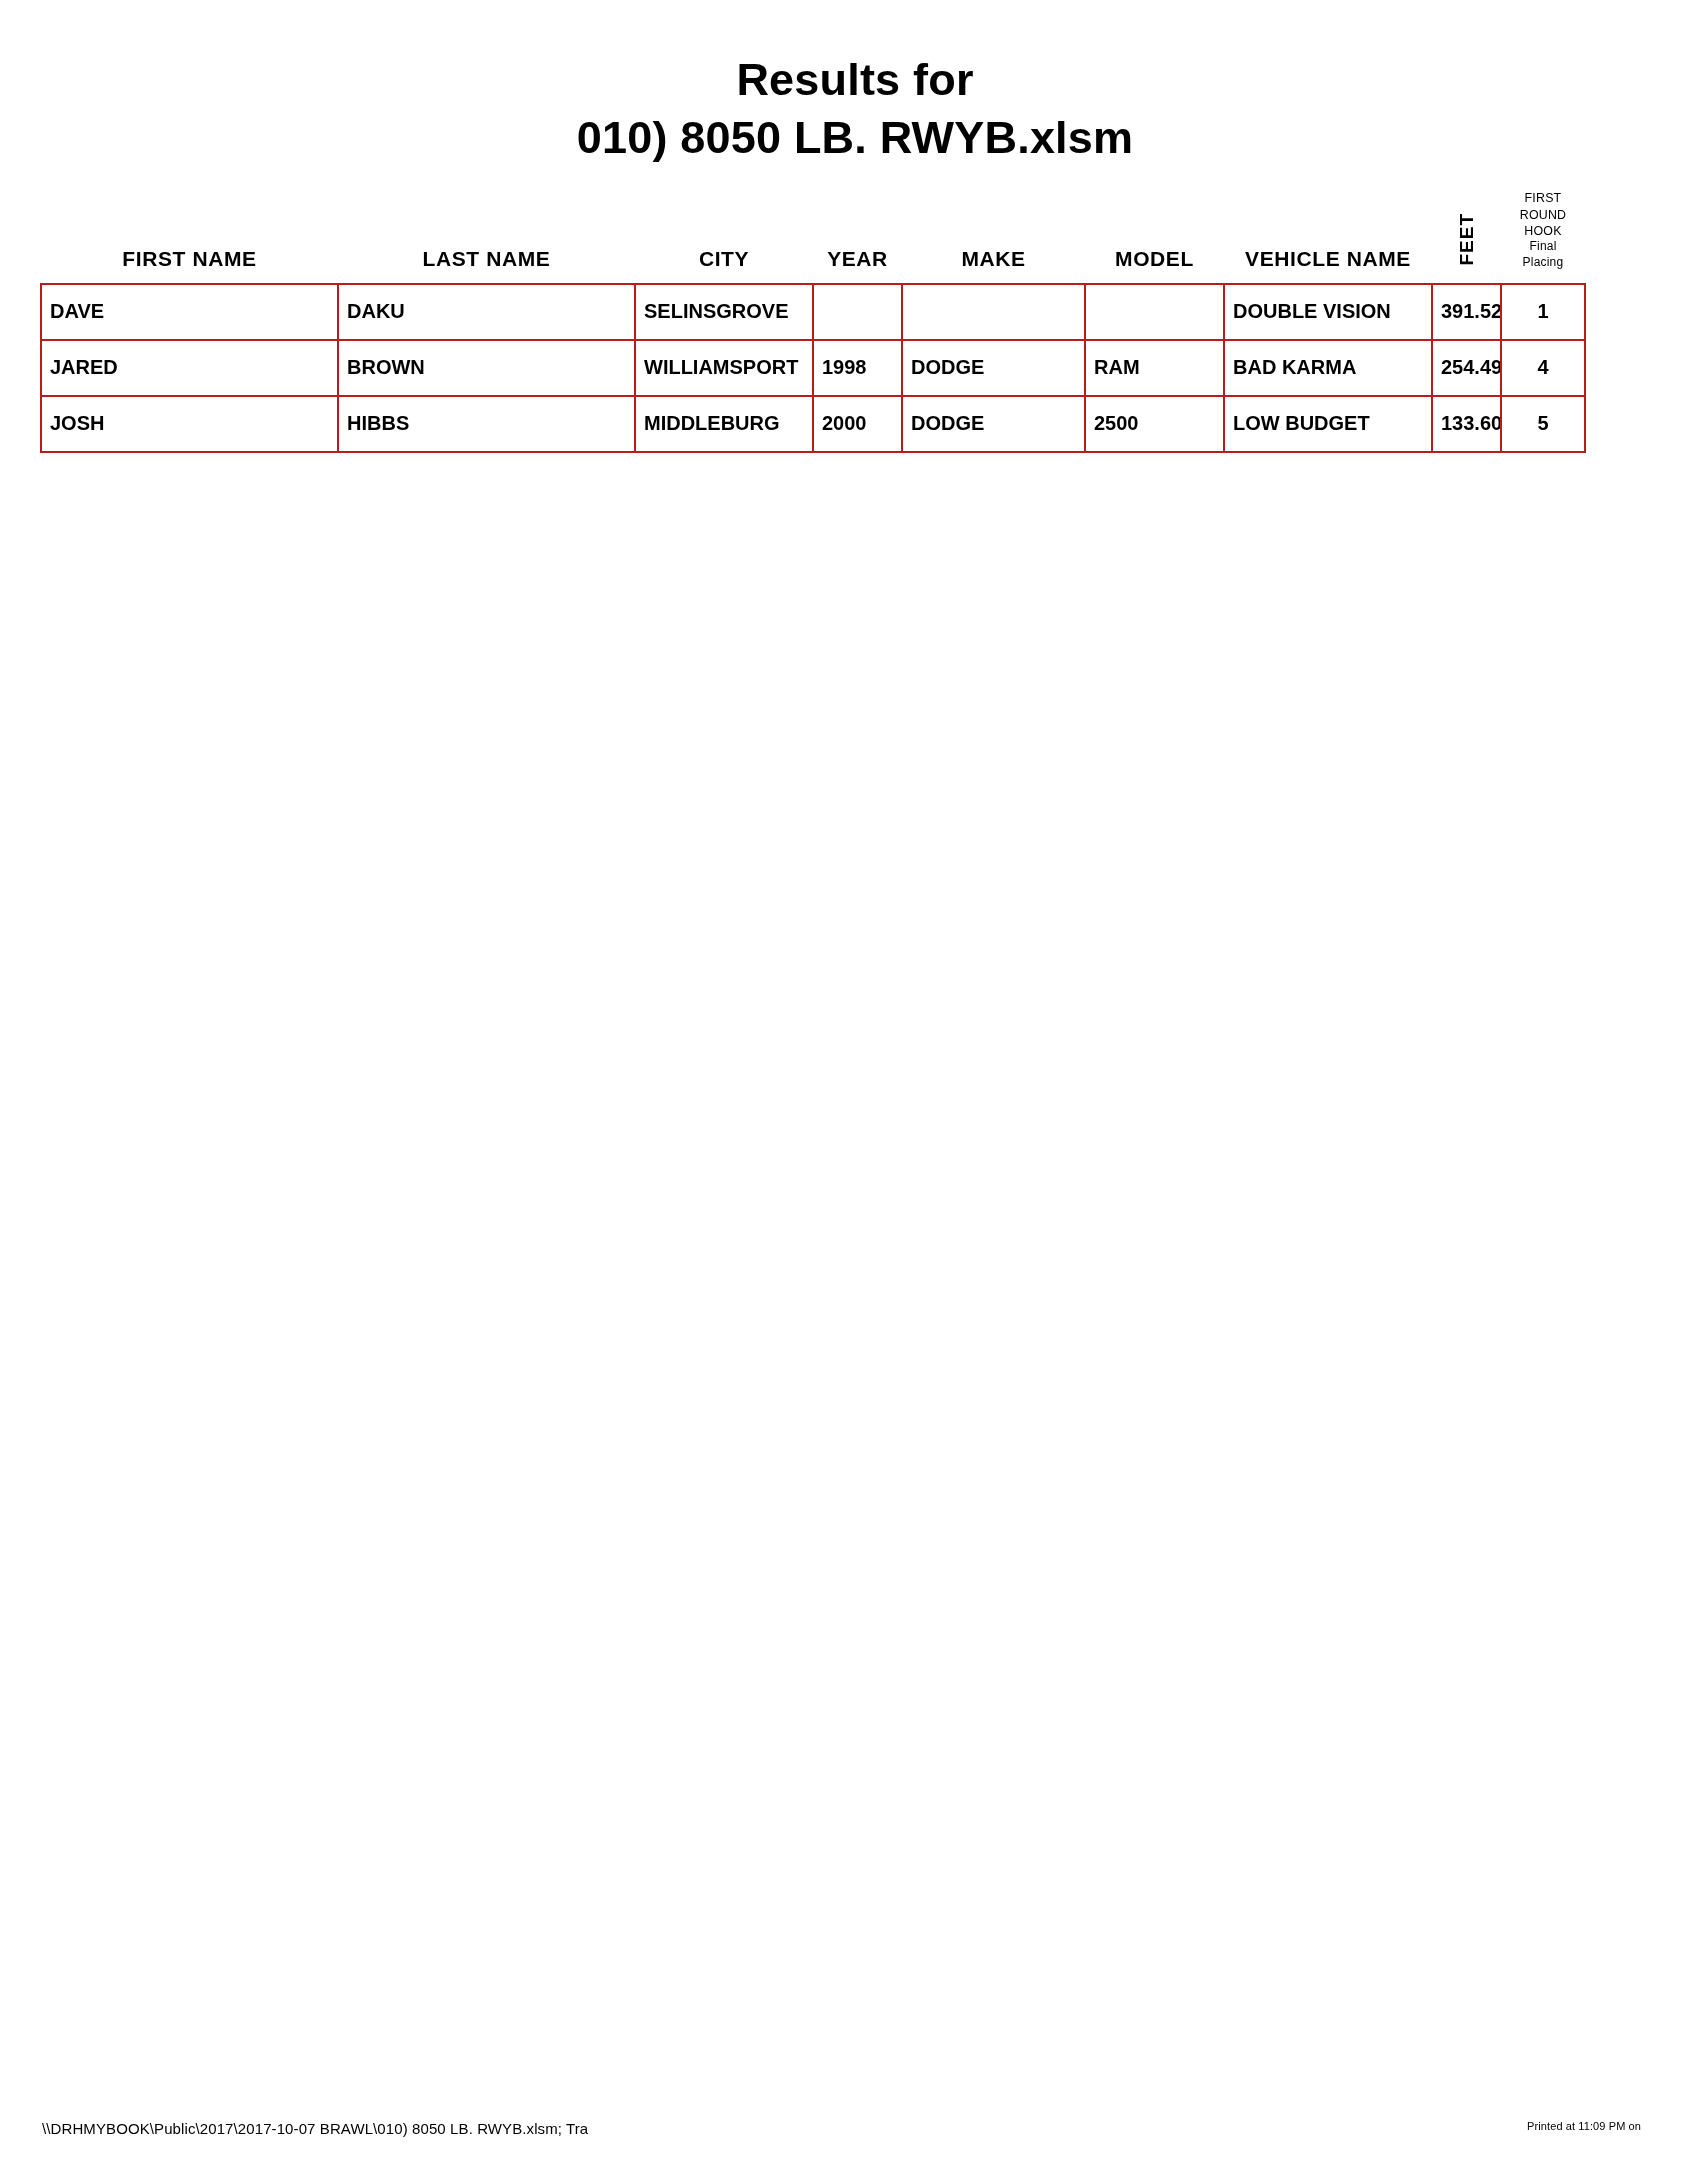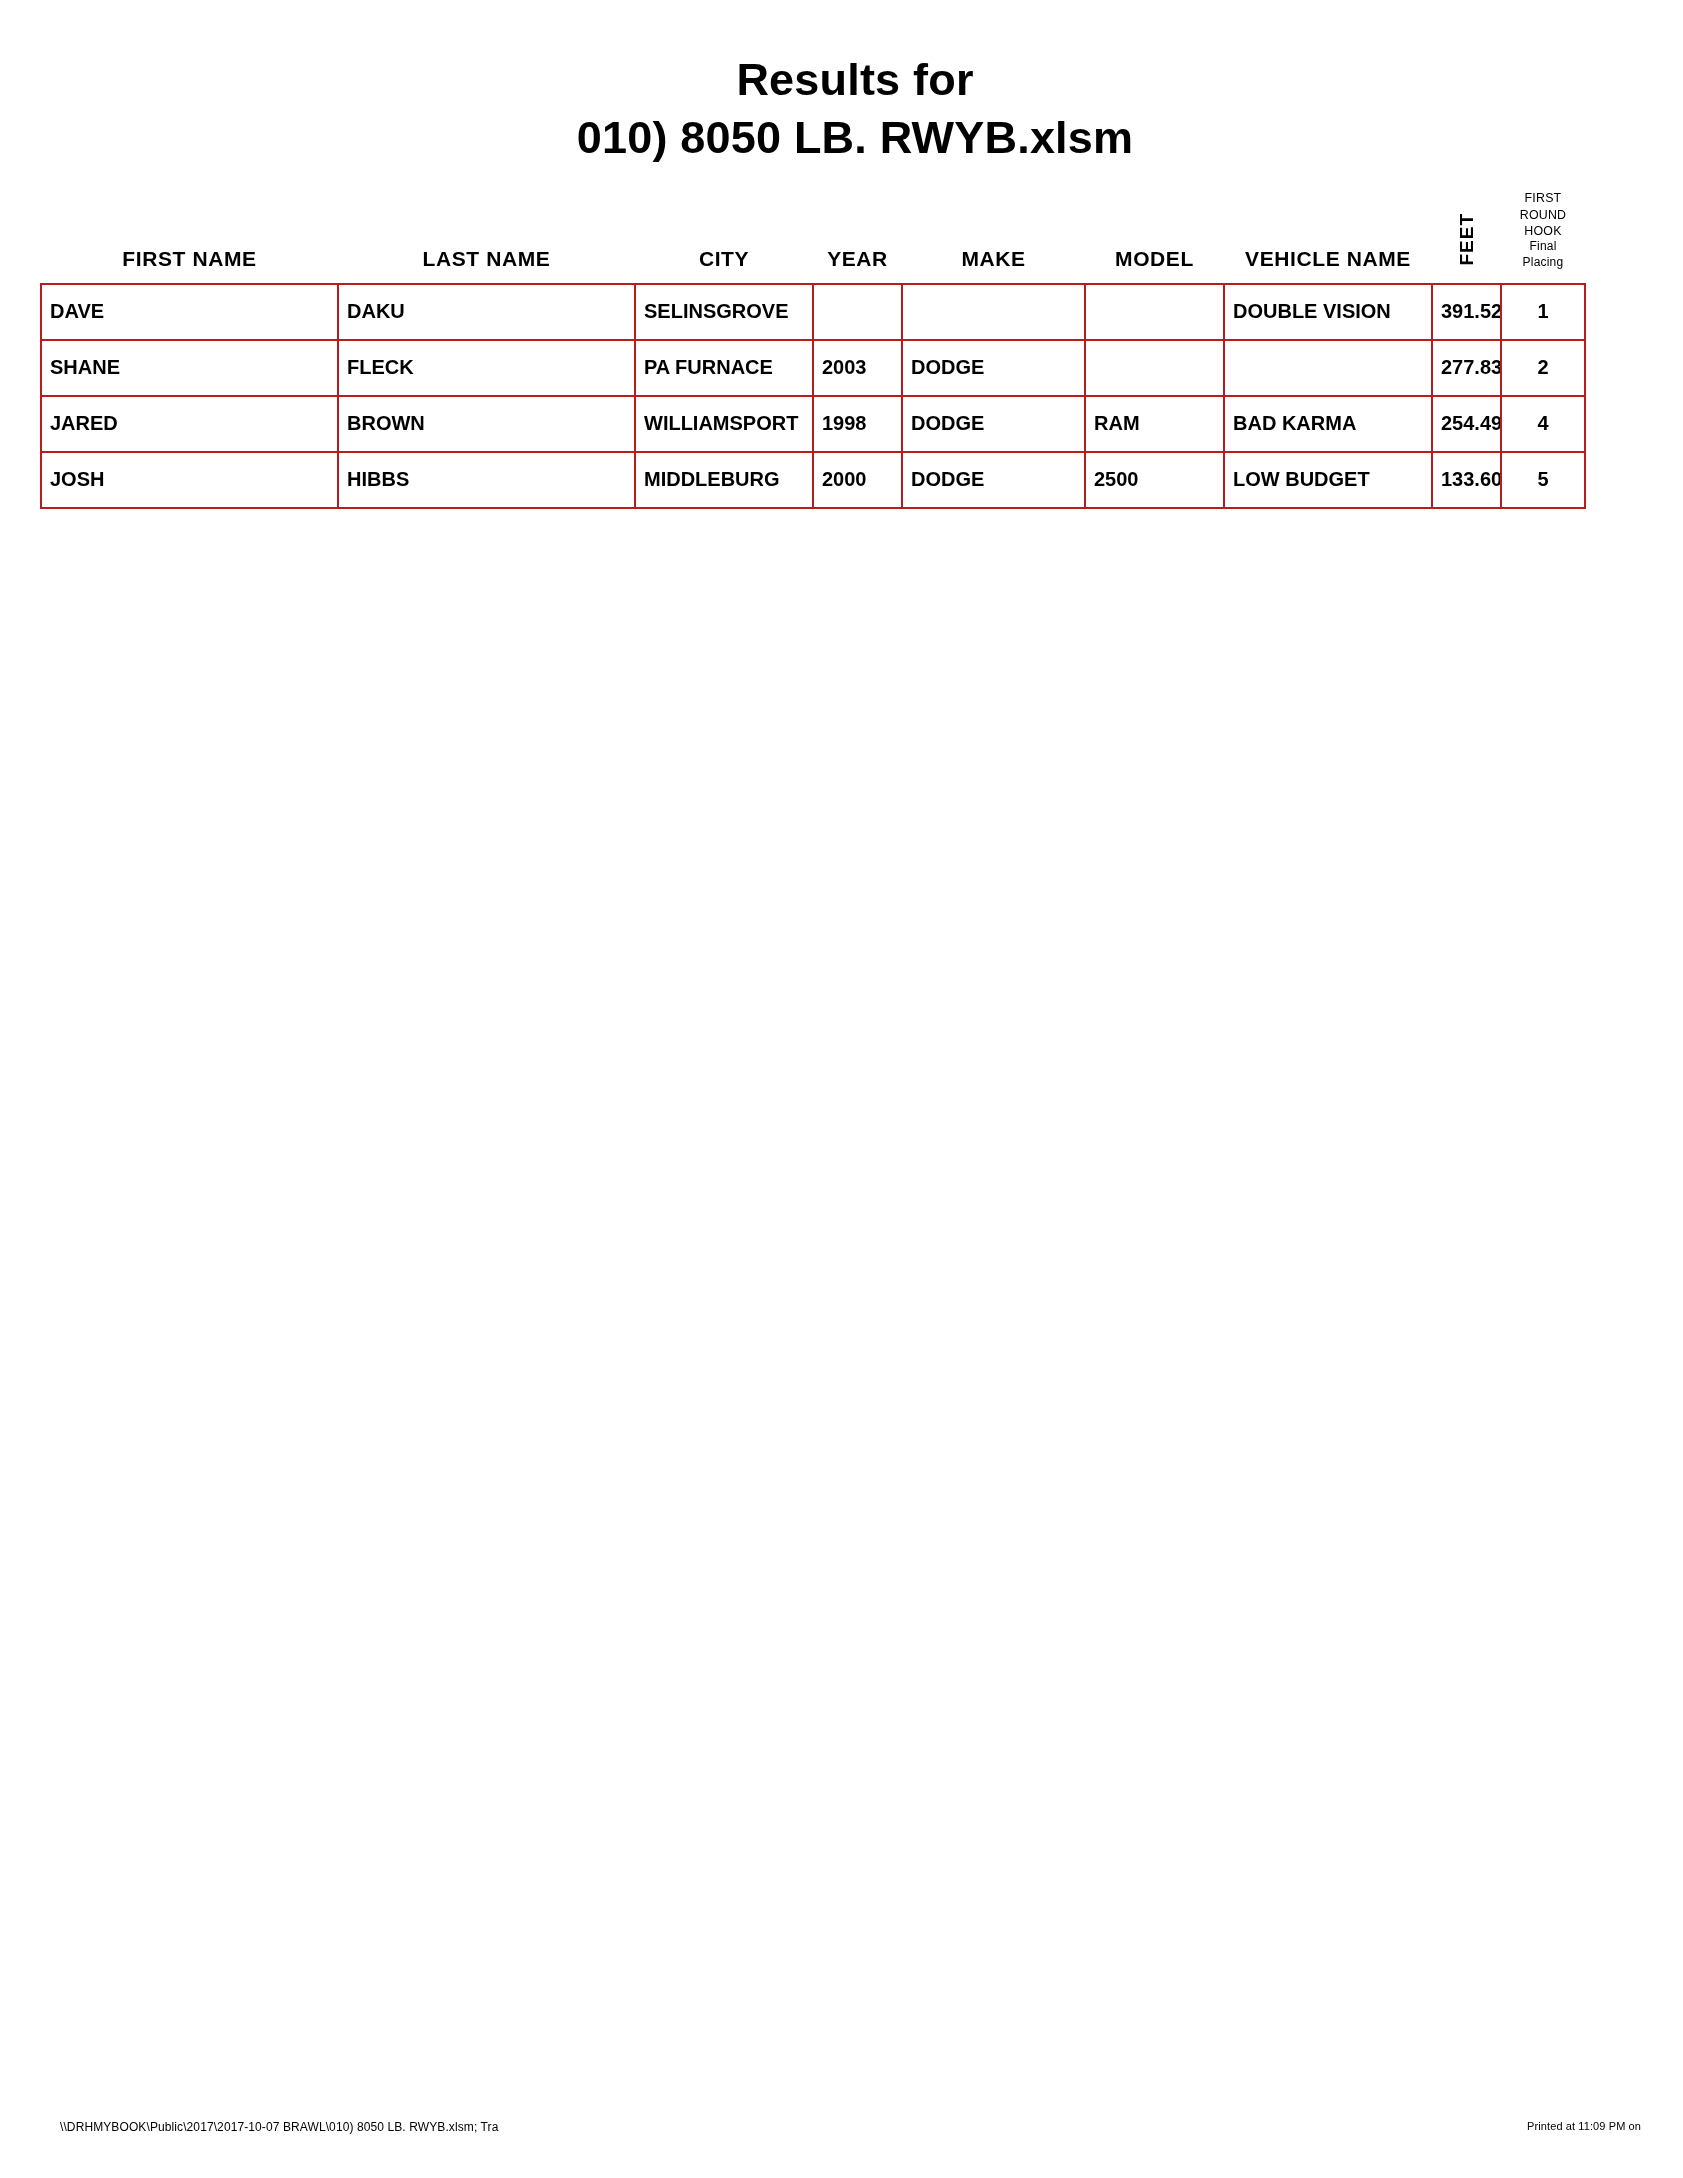--- a/index.html
+++ b/index.html
@@ -107,23 +107,22 @@
     position: absolute;
     bottom: 38px;
     left: 0;
     width: 1683px;
     height: 20px;
   }
   .footer-left {
     position: absolute;
     left: 42px;
     top: 0;
-    font-size: 12px;
+    font-size: 15px;
     letter-spacing: 0.1px;
-    margin-left: 18px;
   }
   .footer-right {
     position: absolute;
     right: 42px;
     top: 0;
     font-size: 11px;
     letter-spacing: 0.1px;
   }
 </style>
 </head>
@@ -167,31 +166,20 @@
           <td>DAKU</td>
           <td>SELINSGROVE</td>
           <td></td>
           <td></td>
           <td></td>
           <td>DOUBLE VISION</td>
           <td class="num">391.52</td>
           <td class="place">1</td>
         </tr>
         <tr>
-          <td>SHANE</td>
-          <td>FLECK</td>
-          <td>PA FURNACE</td>
-          <td>2003</td>
-          <td>DODGE</td>
-          <td></td>
-          <td></td>
-          <td class="num">277.83</td>
-          <td class="place">2</td>
-        </tr>
-        <tr>
           <td>JARED</td>
           <td>BROWN</td>
           <td>WILLIAMSPORT</td>
           <td>1998</td>
           <td>DODGE</td>
           <td>RAM</td>
           <td>BAD KARMA</td>
           <td class="num">254.49</td>
           <td class="place">4</td>
         </tr>

